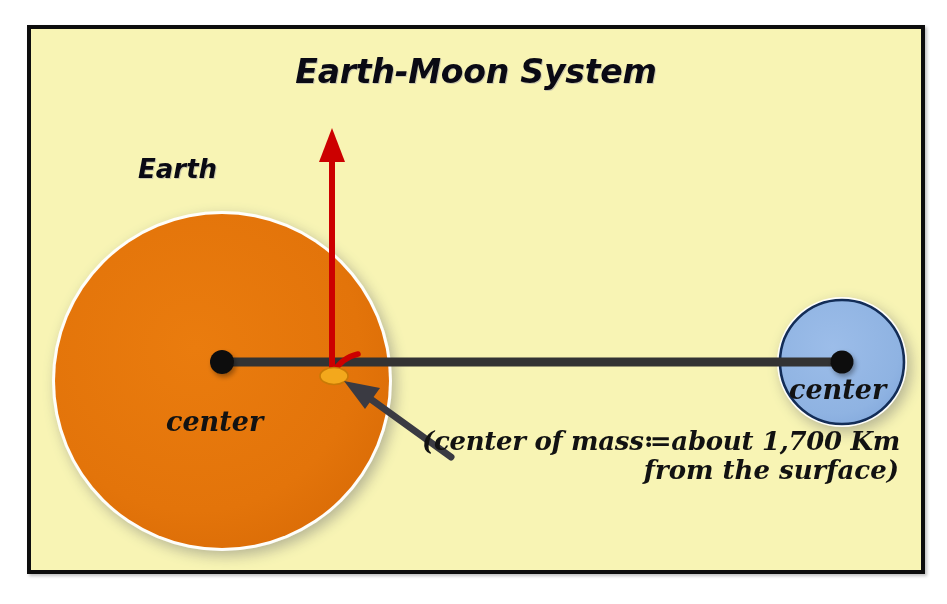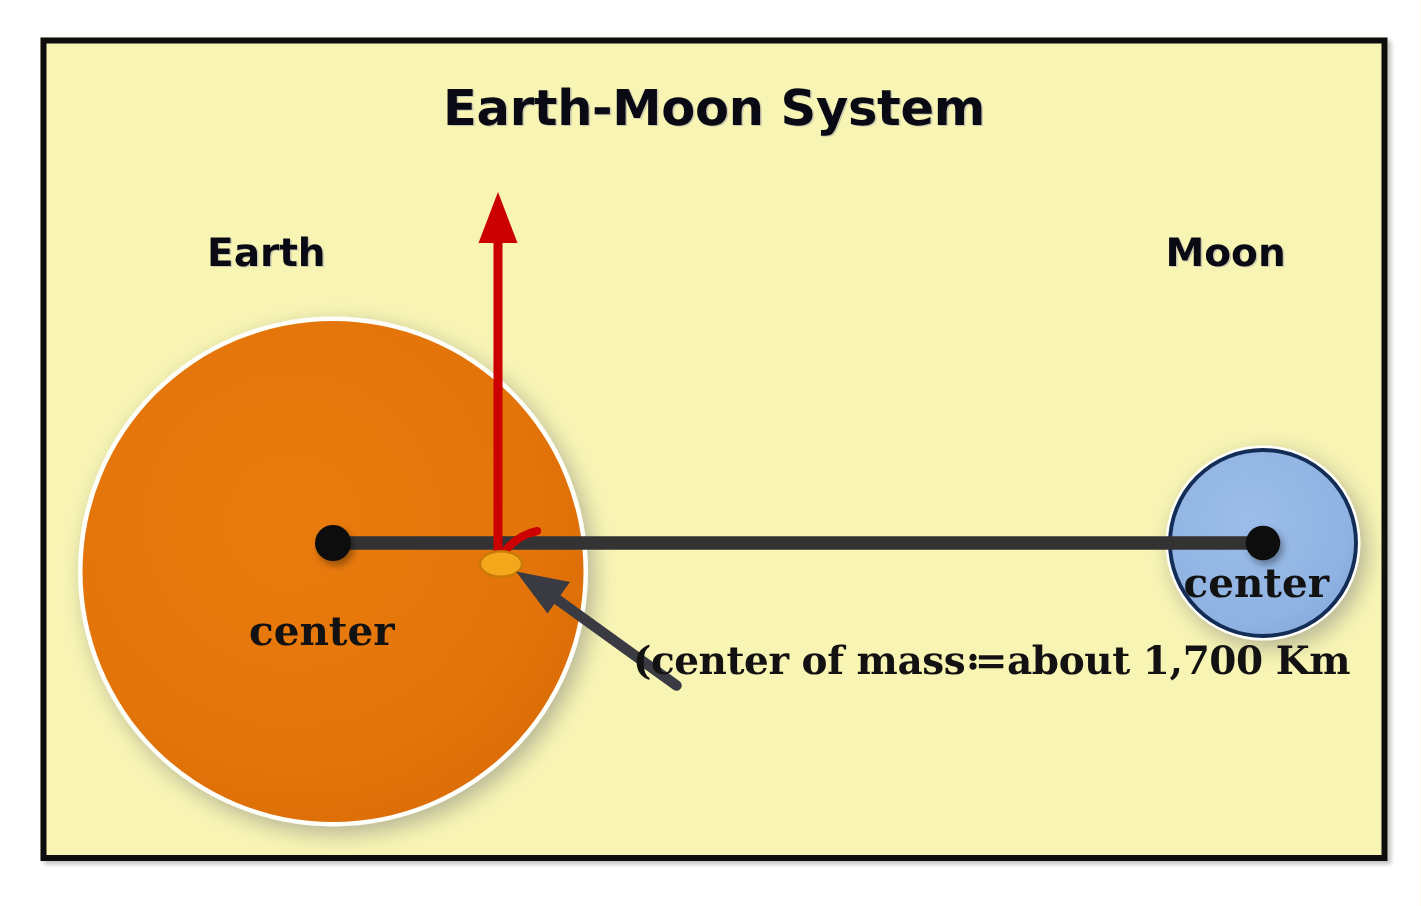--- a/index.html
+++ b/index.html
@@ -12,20 +12,21 @@
     height: 604px;
     overflow: hidden;
     font-family: "DejaVu Serif", serif;
   }
 
   #stage {
     position: relative;
     width: 828px;
     height: 604px;
     background: #ffffff;
+    font-style: italic;
   }
 
   
   #panel {
     position: absolute;
     left: 27px;
     top: 25px;
     width: 898px;
     height: 549px;
     background: #F8F4B4;
@@ -165,25 +166,25 @@
         <g>
           <line x1="420" y1="428" x2="334" y2="366" stroke="#3A3A42" stroke-width="7" stroke-linecap="round"></line>
           <polygon points="313,352 349,359 334,380" fill="#3A3A42"></polygon>
         </g>
       </svg>
 
       <div class="title">Earth-Moon System</div>
 
       <div class="body-label" id="label-earth">Earth</div>
 
-      <div class="body-label" id="label-moon">Moon</div>
 
       <div class="center-label" id="earth-center-label">center</div>
 
       <div class="center-label" id="moon-center-label">center</div>
 
       <div id="bary-text">
         <span class="l2">(center of mass≔about 1,700 Km</span>
+        <span class="l3">from the surface)</span>
       </div>
 
     </div>
   </div>
 </div>
 
 </body></html>

